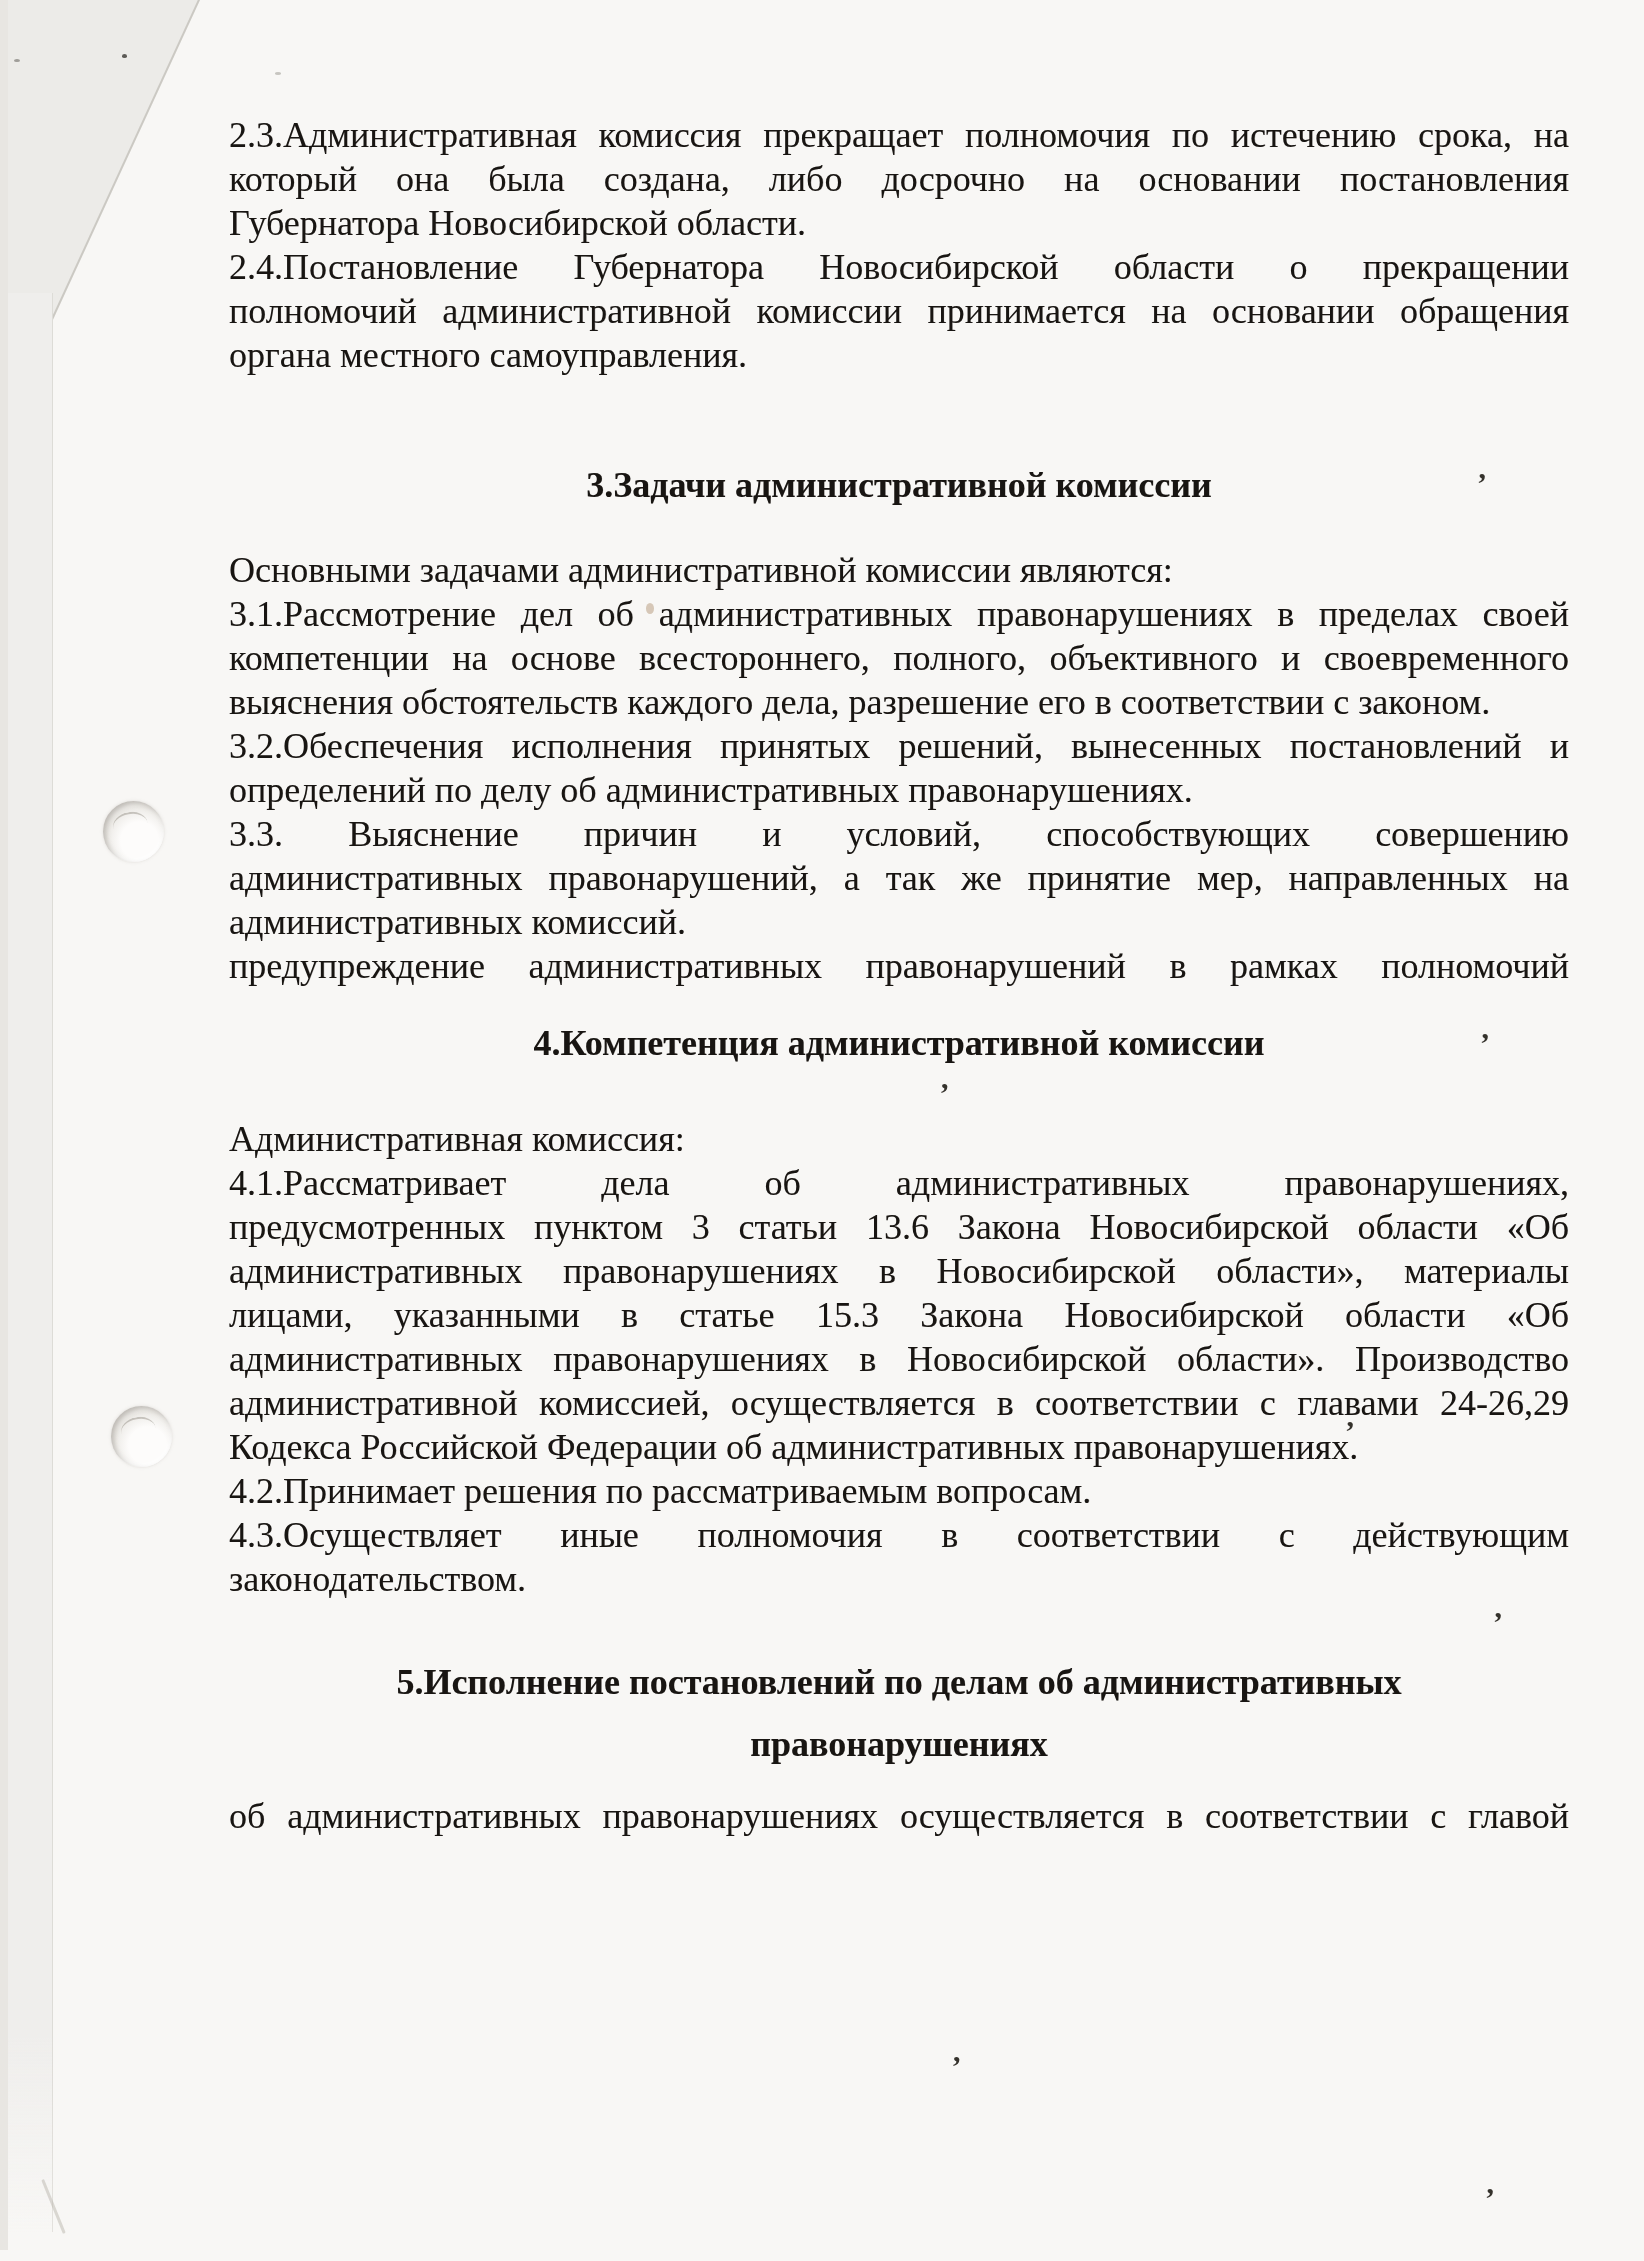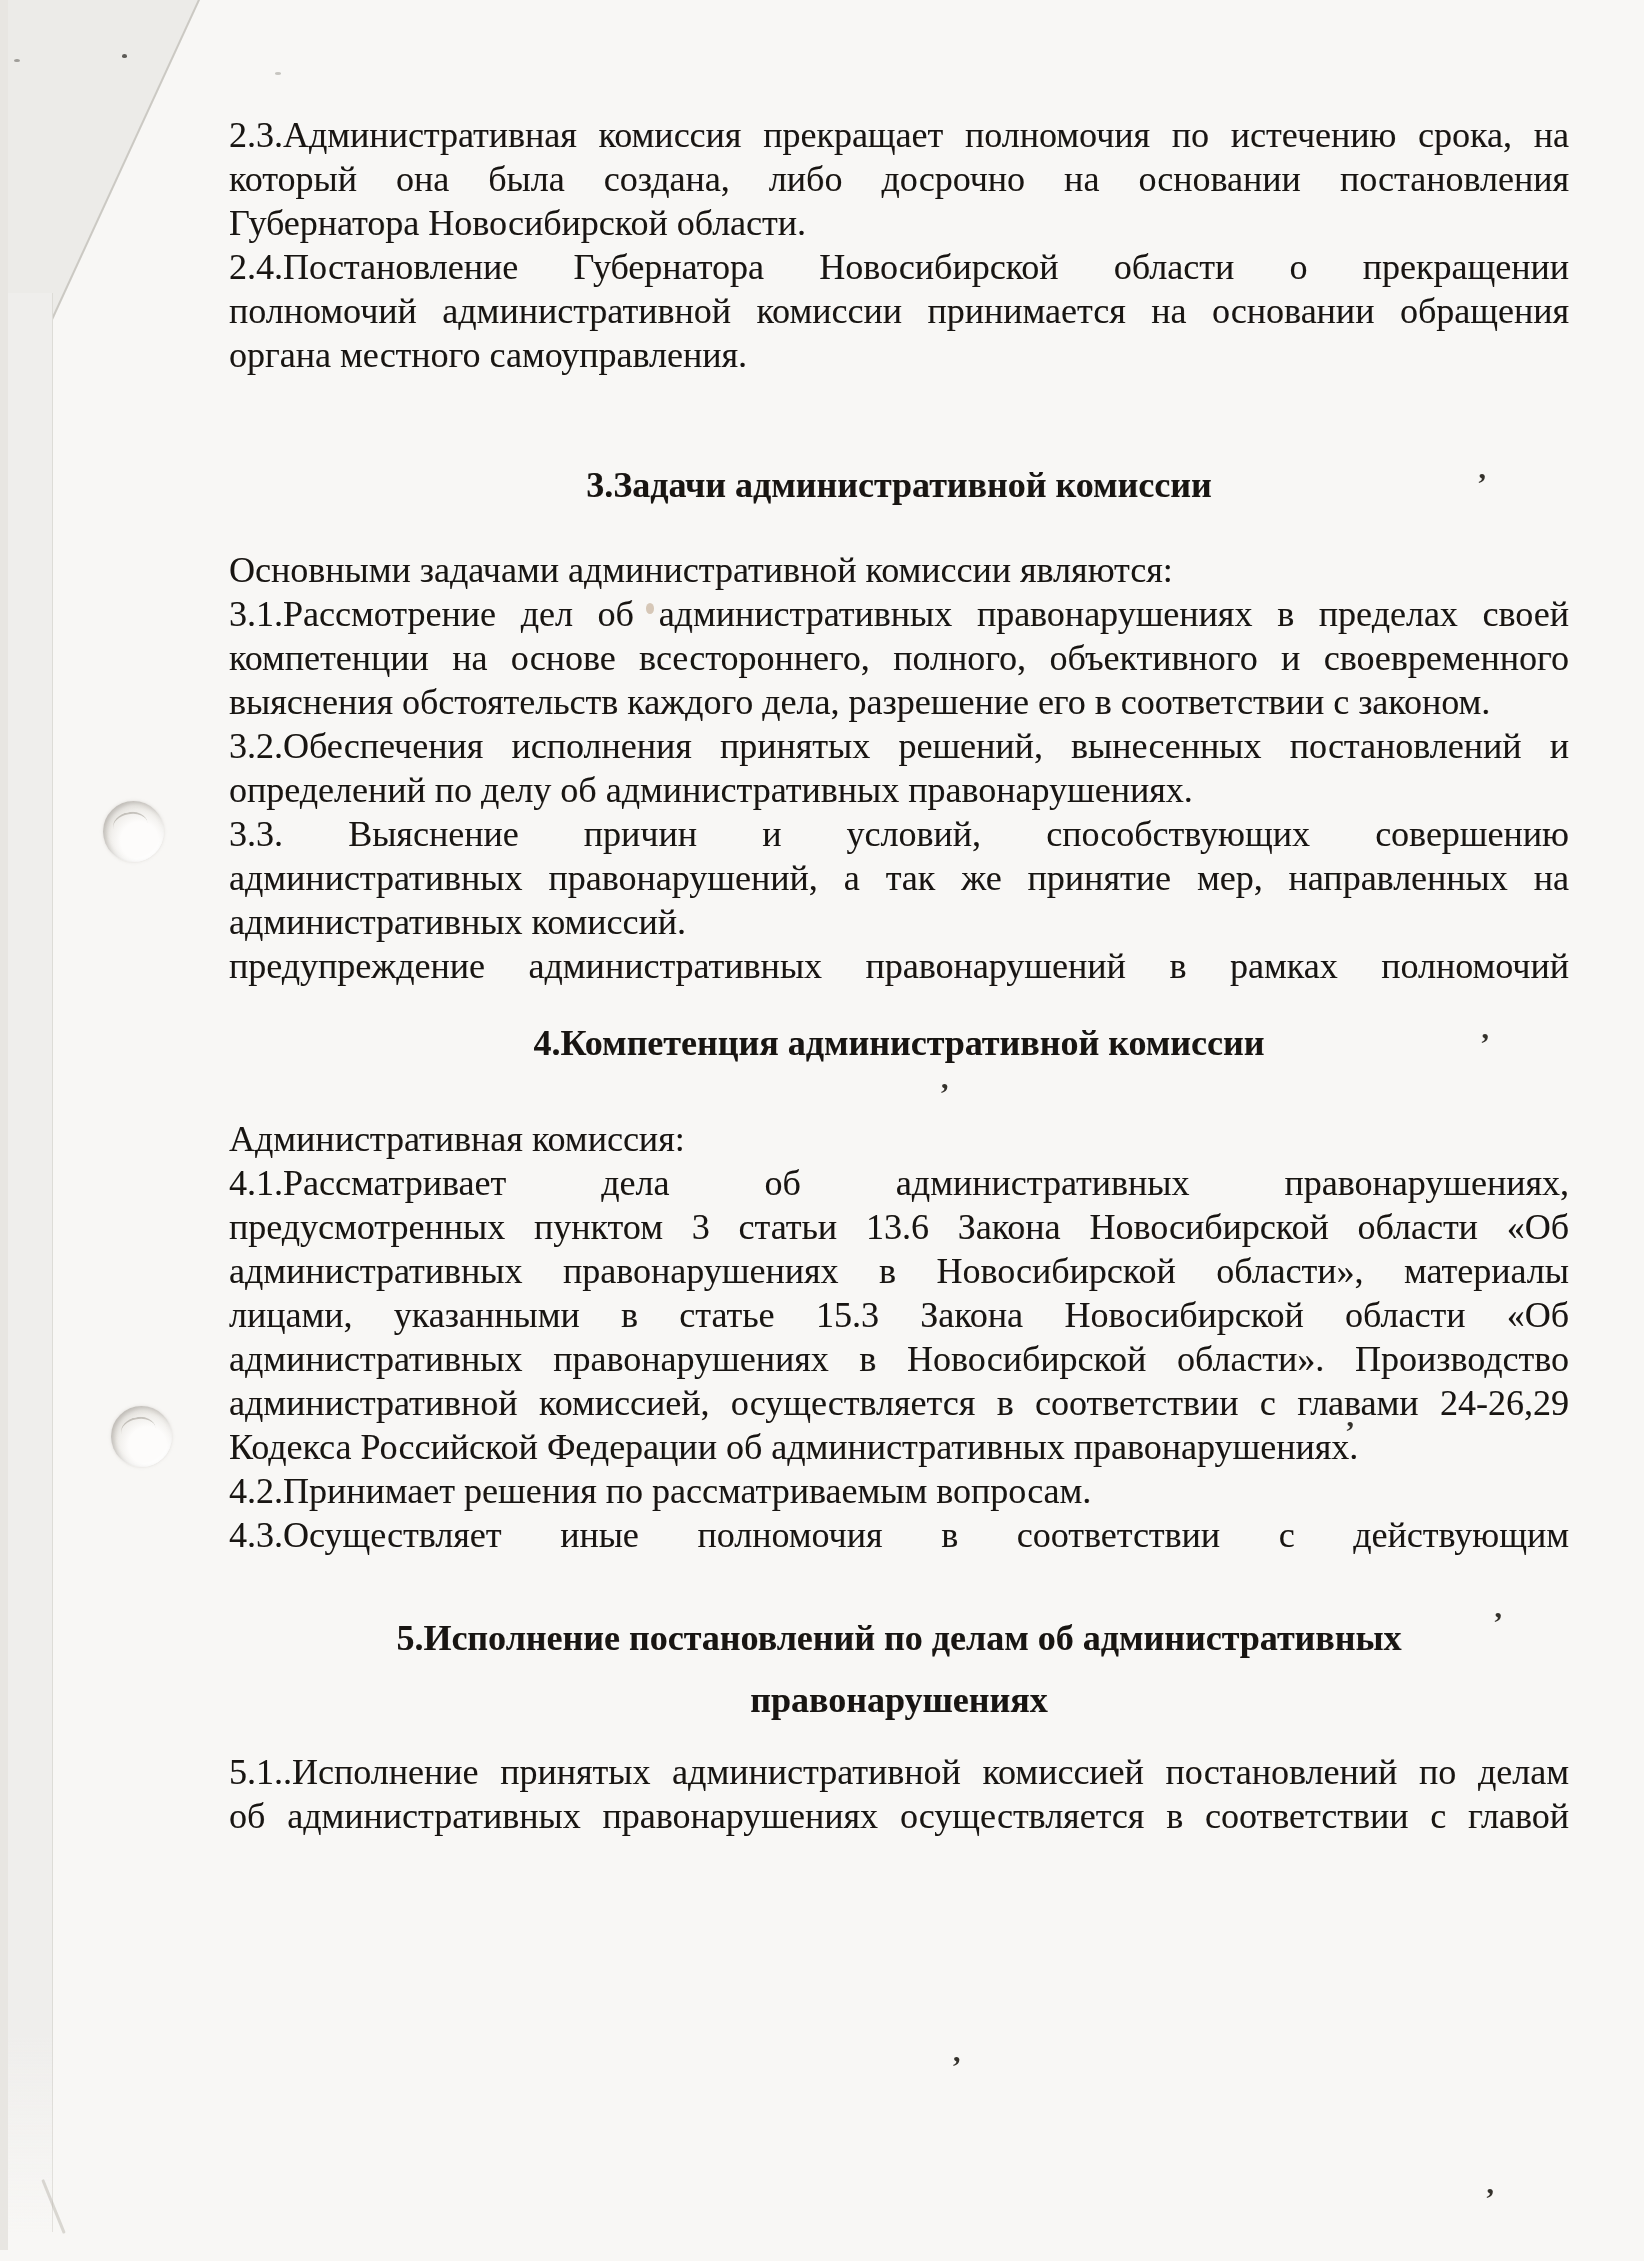--- a/index.html
+++ b/index.html
@@ -128,27 +128,27 @@
         <div class="line">лицами, указанными в статье 15.3 Закона Новосибирской области «Об</div>
         <div class="line">административных правонарушениях в Новосибирской области». Производство</div>
         <div class="line">административной комиссией, осуществляется в соответствии с главами 24-26,29</div>
         <div class="line endline">Кодекса Российской Федерации об административных правонарушениях.</div>
       </div>
       <div class="para">
         <div class="line endline">4.2.Принимает решения по рассматриваемым вопросам.</div>
       </div>
       <div class="para">
         <div class="line">4.3.Осуществляет иные полномочия в соответствии с действующим</div>
+        <div class="line endline">законодательством.</div>
       </div>
       <div class="heading heading-3">
         <div class="line">5.Исполнение постановлений по делам об административных</div>
         <div class="line">правонарушениях</div>
       </div>
       <div class="para">
-        <div class="line">5.1..Исполнение принятых административной комиссией постановлений по делам</div>
         <div class="line">об административных правонарушениях осуществляется в соответствии с главой</div>
       </div>
     </div>
 
   <div id="holes">
       <div class="hole" style="left: 103px; top: 801px;"></div>
       <div class="hole" style="left: 111px; top: 1406px;"></div>
     </div>
   <div id="marks">
       <span class="stray" style="left: 1477px; top: 468px;">’</span>

